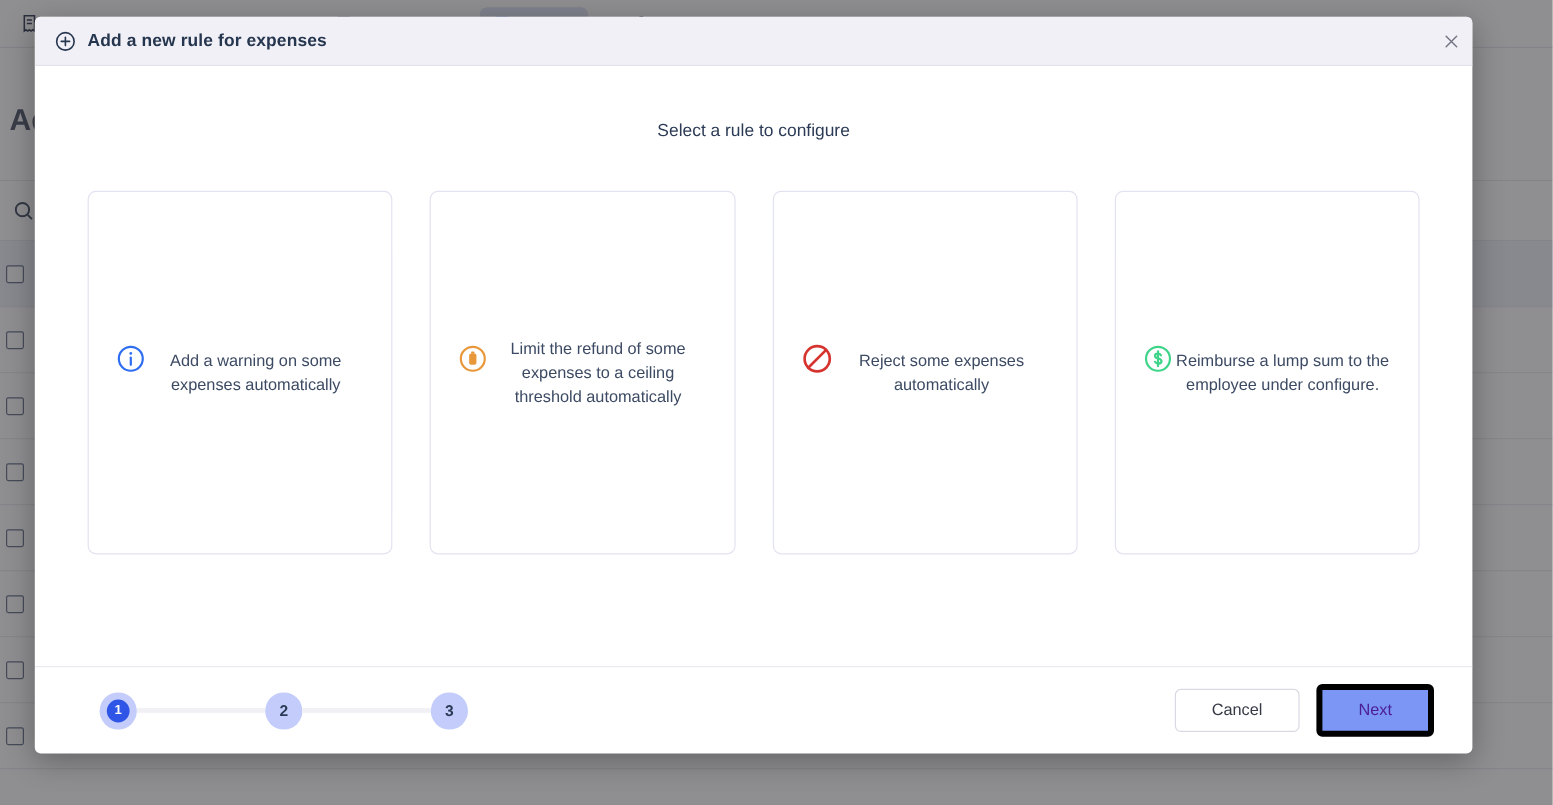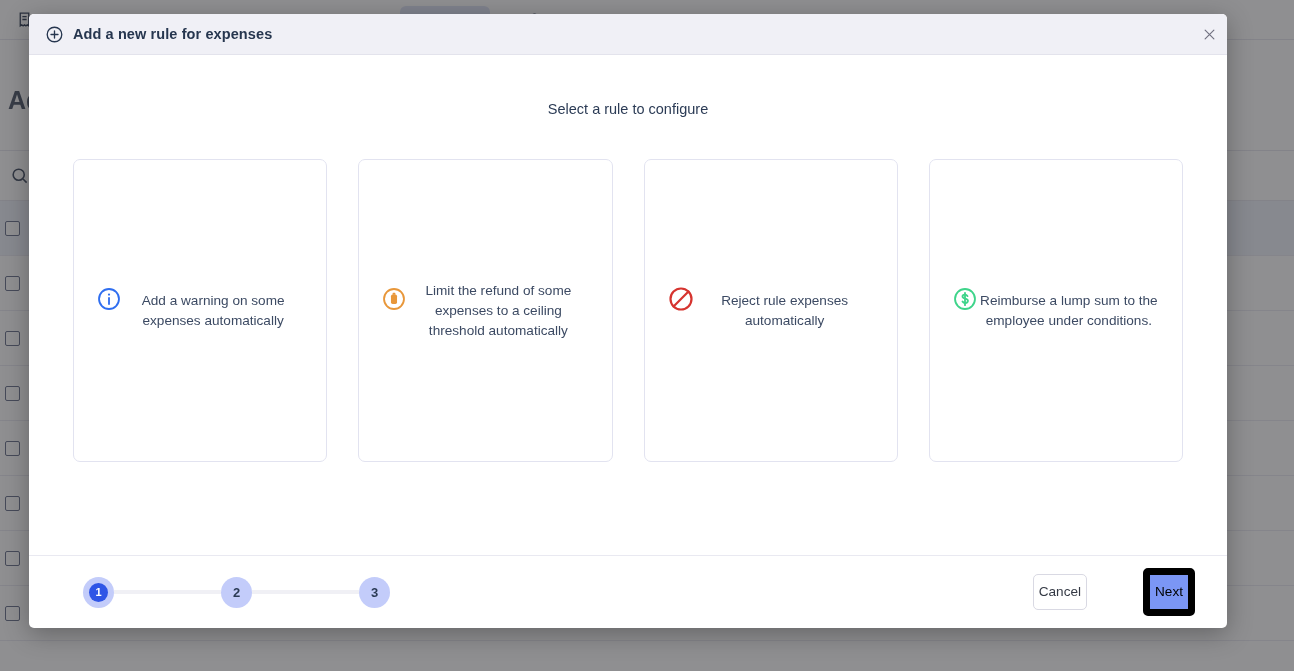--- a/index.html
+++ b/index.html
@@ -147,26 +147,26 @@
     background: #2f55e6;
     display: flex; align-items: center; justify-content: center;
     color: #ffffff; font-size: 11px; font-weight: bold;
   }
   .step-line { width: 107px; height: 4px; background: #f0f0f5; }
   .footer-actions { margin-left: auto; display: flex; gap: 14px; align-items: center; }
   .btn {
     font-family: "Liberation Sans", sans-serif;
     font-size: 13.6px;
     border-radius: 5px;
-    padding: 9px 5px;
+    padding: 9px 30px;
     cursor: pointer;
     line-height: 1.2;
   }
   .btn-cancel { background: #ffffff; border: 1px solid #d9d9e3; color: #353a45; }
-  .btn-next { background: #7b96f5; border: 7px solid #000000; color: #000000; margin-left: 42px; }
+  .btn-next { background: #7b96f5; border: 5px solid #000000; color: #4c1d95; }
 </style>
 </head>
 <body>
 
 <div id="backdrop-app">
 
   <div class="bg-topbar">
     <div class="bg-nav-item">
       <span class="bg-nav-ico">
         <svg viewBox="0 0 24 24" fill="none" stroke="currentColor" stroke-width="1.8">
@@ -303,32 +303,32 @@
         <div class="card-label">Limit the refund of some expenses to a ceiling threshold automatically</div>
       </div>
 
       <div class="rule-card">
         <div class="card-icon">
           <svg width="28" height="28" viewBox="0 0 24 24" fill="none" stroke="#d6342f" stroke-width="1.9">
             <circle cx="12" cy="12" r="9"></circle>
             <path d="M5.6 18.4L18.4 5.6" stroke-linecap="round"></path>
           </svg>
         </div>
-        <div class="card-label">Reject rule expenses automatically</div>
+        <div class="card-label">Reject some expenses automatically</div>
       </div>
 
       <div class="rule-card">
         <div class="card-icon">
           <svg width="26" height="26" viewBox="0 0 24 24" fill="none" stroke="#3ed48a" stroke-width="1.7">
             <circle cx="12" cy="12" r="9.2"></circle>
             <path d="M14.3 9.3c-.5-.9-1.4-1.3-2.4-1.3-1.3 0-2.2.7-2.2 1.8 0 2.6 5 1.3 5 3.9 0 1.2-1 2-2.4 2-1.1 0-2.1-.5-2.6-1.4" stroke-linecap="round"></path>
             <path d="M12 6.3v11.4" stroke-linecap="round"></path>
           </svg>
         </div>
-        <div class="card-label">Reimburse a lump sum to the employee under conditions.</div>
+        <div class="card-label">Reimburse a lump sum to the employee under configure.</div>
       </div>
 
     </div>
   </div>
 
   <div class="modal-footer">
     <div class="stepper">
       <div class="step active">
         <span class="step-inner">1</span>
       </div>

